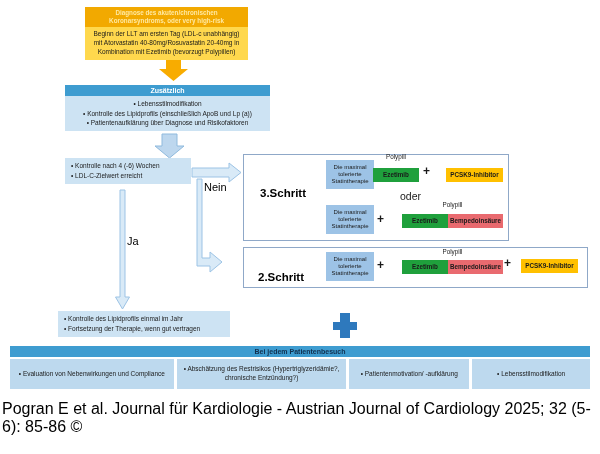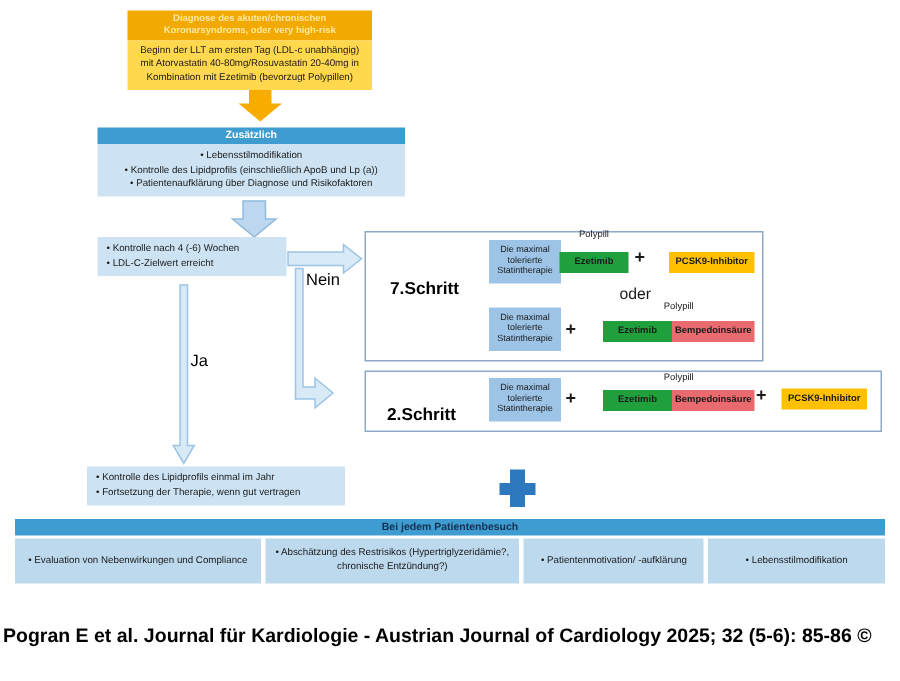--- a/index.html
+++ b/index.html
@@ -44,36 +44,36 @@
 
   .pill { display:flex; align-items:center; justify-content:center;
           text-align:center; line-height:1.15; }
   .statin { background:#9DC3E6; width:48px; height:29px; font-size:6px; padding:1px; }
   .green  { background:#1FA03C; width:46px; height:14px; font-size:6.3px; font-weight:bold; }
   .salmon { background:#E96A6F; width:55px; height:14px; font-size:6.3px; font-weight:bold; }
   .gold   { background:#FFC000; width:57px; height:14px; font-size:6.3px; font-weight:bold; }
 
   .polypill { font-size:6.3px; text-align:center; }
   .plus-lbl { font-size:12px; font-weight:bold; }
-  .oder-lbl { font-size:10.5px; width:34px; text-align:right; }
+  .oder-lbl { font-size:10.5px; width:34px; text-align:left; }
   .branch-lbl { font-size:11px; color:#000; }
 
   
   .besuch { left:10px; top:346px; width:580px; }
   .besuch .hdr2 { background:#3E9CD0; color:#12304F; font-size:7px; font-weight:bold;
                   text-align:center; padding:2px 0; }
   .besuch .cells { display:flex; gap:3px; margin-top:2px; }
   .besuch .cell { background:#BDD9EE; min-height:26px; display:flex; align-items:center;
                   justify-content:center; font-size:6.5px; line-height:1.35;
                   text-align:center; padding:2px 6px; }
   .cell span::before { content:"•  "; }
   .cell.c1 { width:152px; } .cell.c2 { width:158px; }
   .cell.c3 { width:108px; } .cell.c4 { width:106px; }
 
-  .citation { left:2px; top:416px; width:596px; font-size:13px; color:#000;font-weight:bold; }
+  .citation { left:2px; top:400px; width:596px; font-size:16px; color:#000; }
 
   svg.arrows { position:absolute; left:0; top:0; pointer-events:none; }
 </style>
 </head>
 <body>
 
 <div class="stage">
 
   <svg class="arrows" width="600" height="454">
     <path d="M166,60 H181 V69 H188 L173.5,81 L159,69 H166 Z" fill="#F8AC00"></path>
@@ -100,21 +100,21 @@
 
   <div class="abs kontrolle-box">
     <div class="l-item">Kontrolle nach 4 (-6) Wochen</div>
     <div class="l-item">LDL-C-Zielwert erreicht</div>
   </div>
 
   <span class="abs branch-lbl" style="left:204px; top:181px;">Nein</span>
   <span class="abs branch-lbl" style="left:127px; top:235px;">Ja</span>
 
   <div class="abs step-box step1"></div>
-  <span class="abs step-label" style="left:260px; top:187px;">7.Schritt</span>
+  <span class="abs step-label" style="left:260px; top:187px;">3.Schritt</span>
 
   <div class="abs pill statin" style="left:326px; top:160px;">Die maximal tolerierte Statintherapie</div>
   <div class="abs polypill" style="left:370px; top:153px; width:52px;">Polypill</div>
   <div class="abs pill green" style="left:373px; top:168px;">Ezetimib</div>
   <span class="abs plus-lbl" style="left:423px; top:164px;">+</span>
   <div class="abs pill gold" style="left:446px; top:168px;">PCSK9-Inhibitor</div>
 
   <span class="abs oder-lbl" style="left:400px; top:190px;">oder</span>
 
   <div class="abs pill statin" style="left:326px; top:205px;">Die maximal tolerierte Statintherapie</div>

